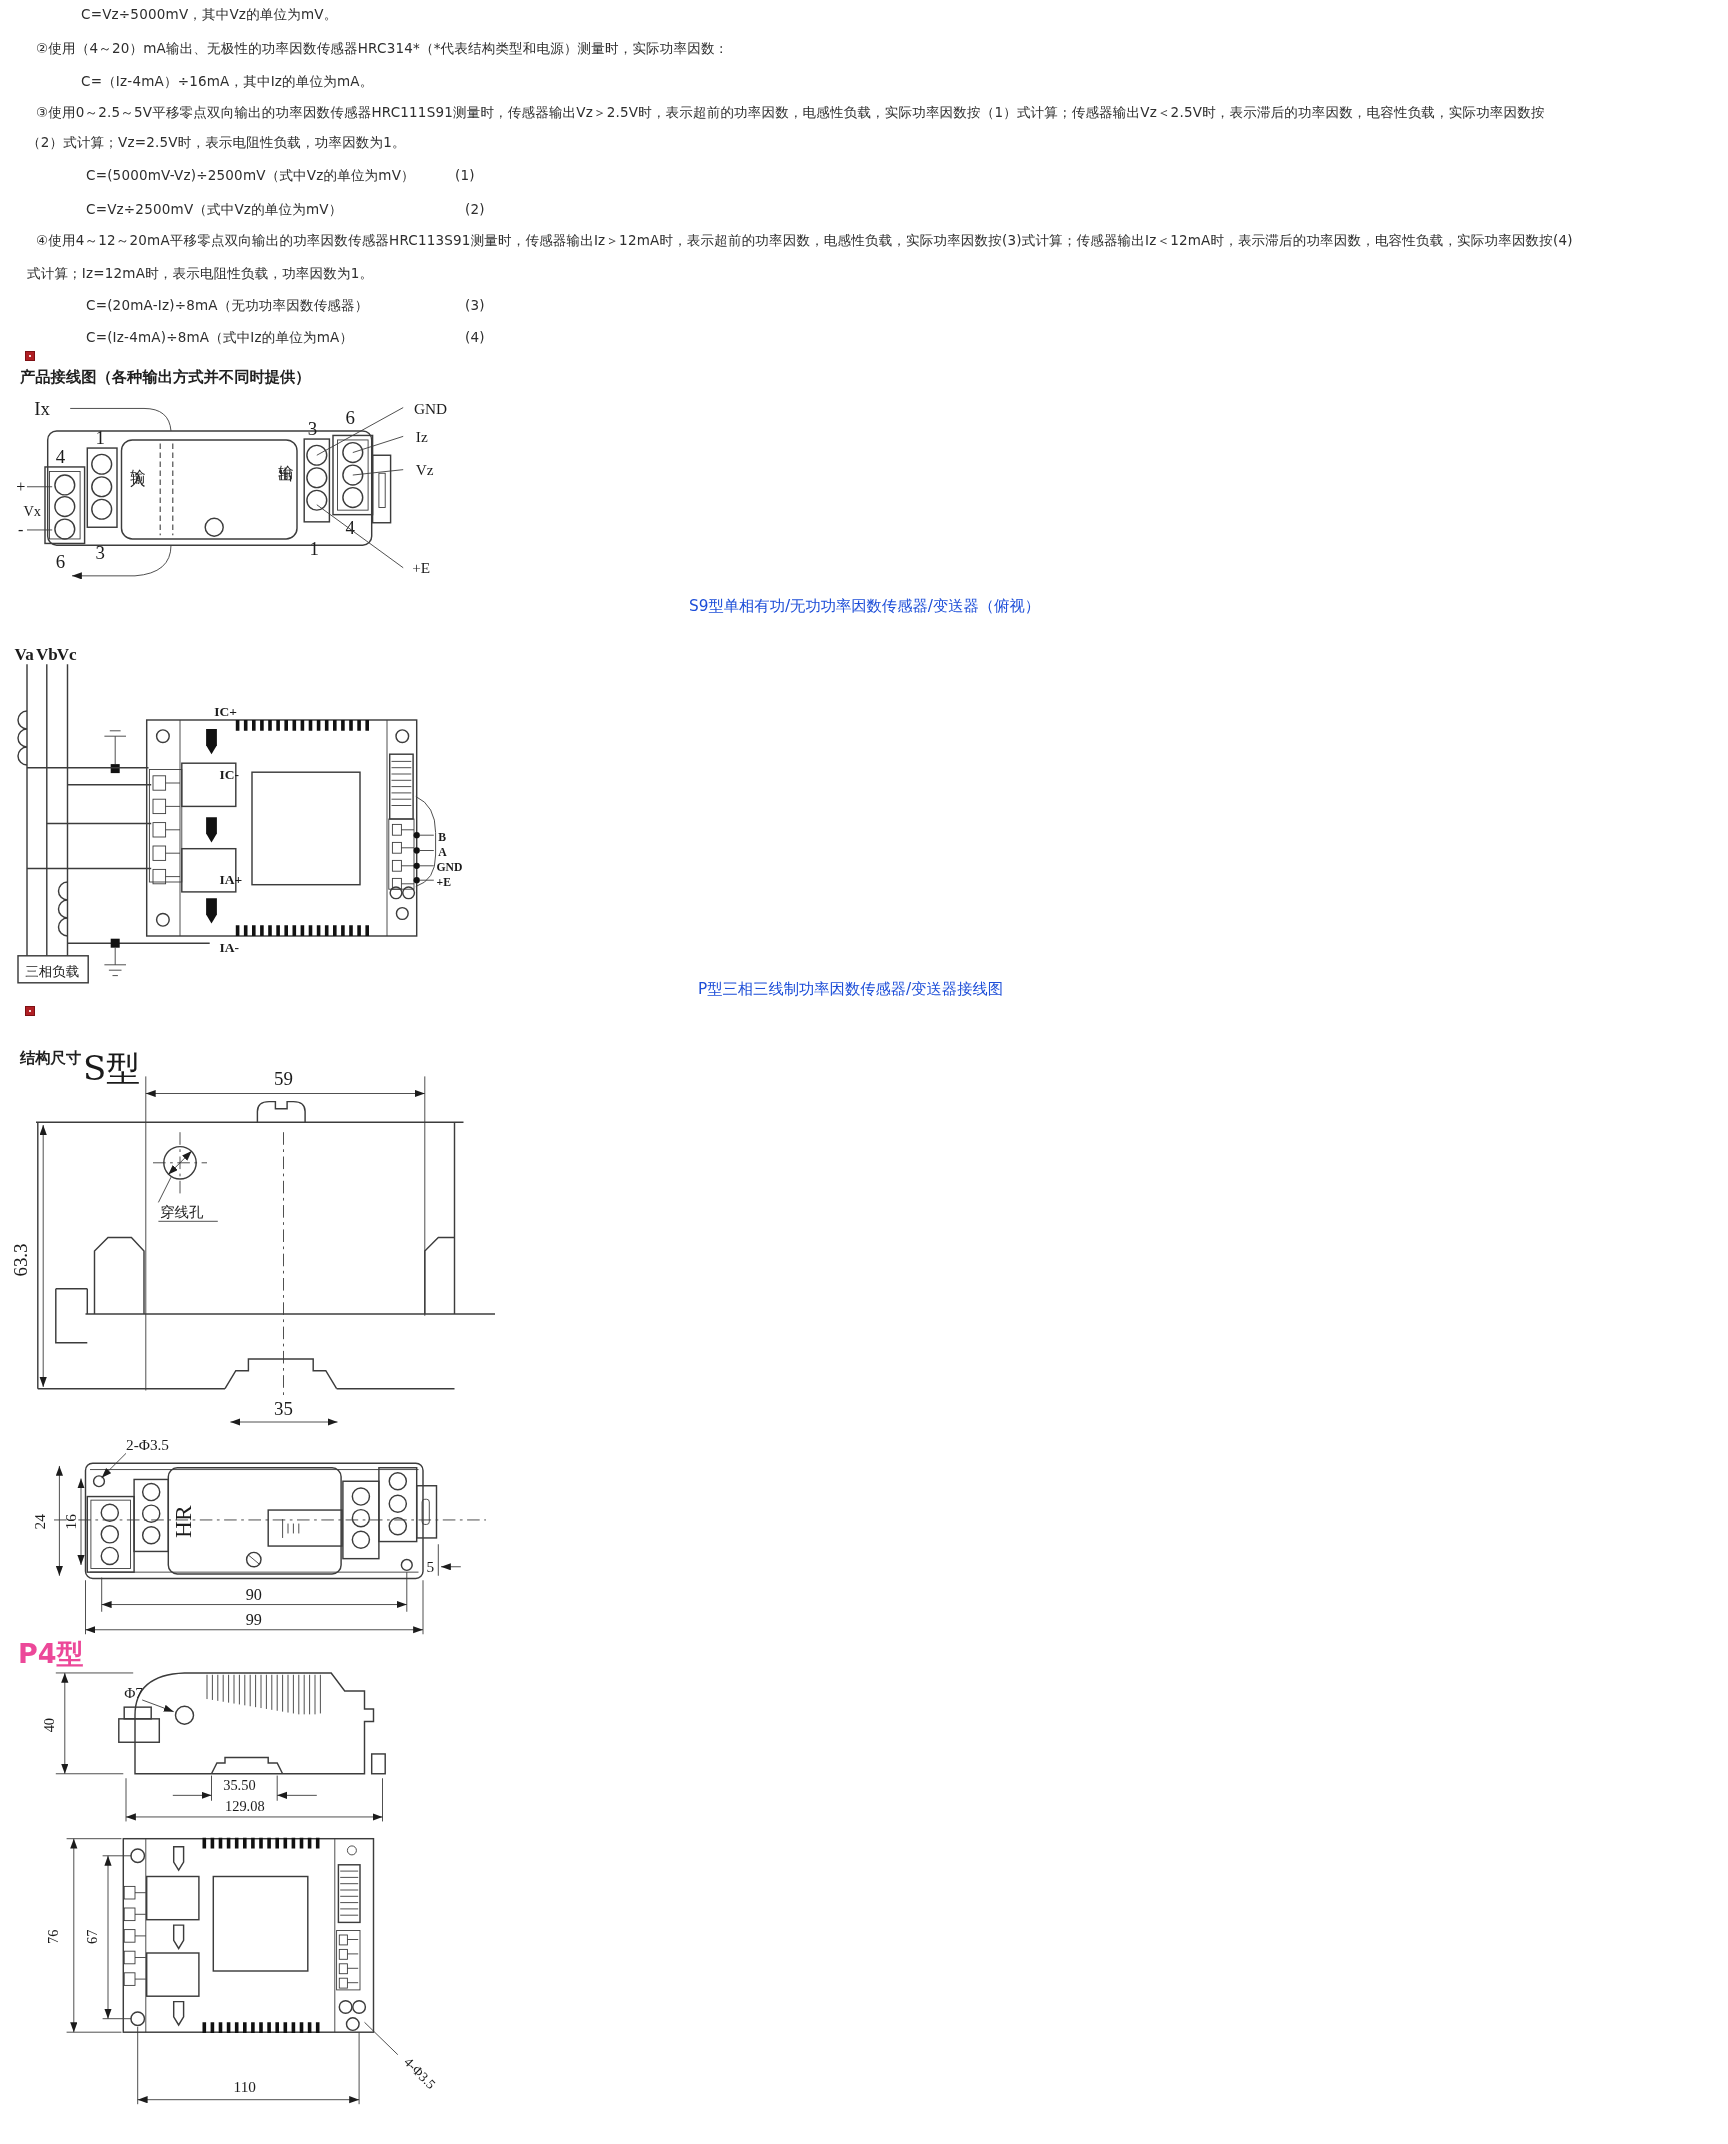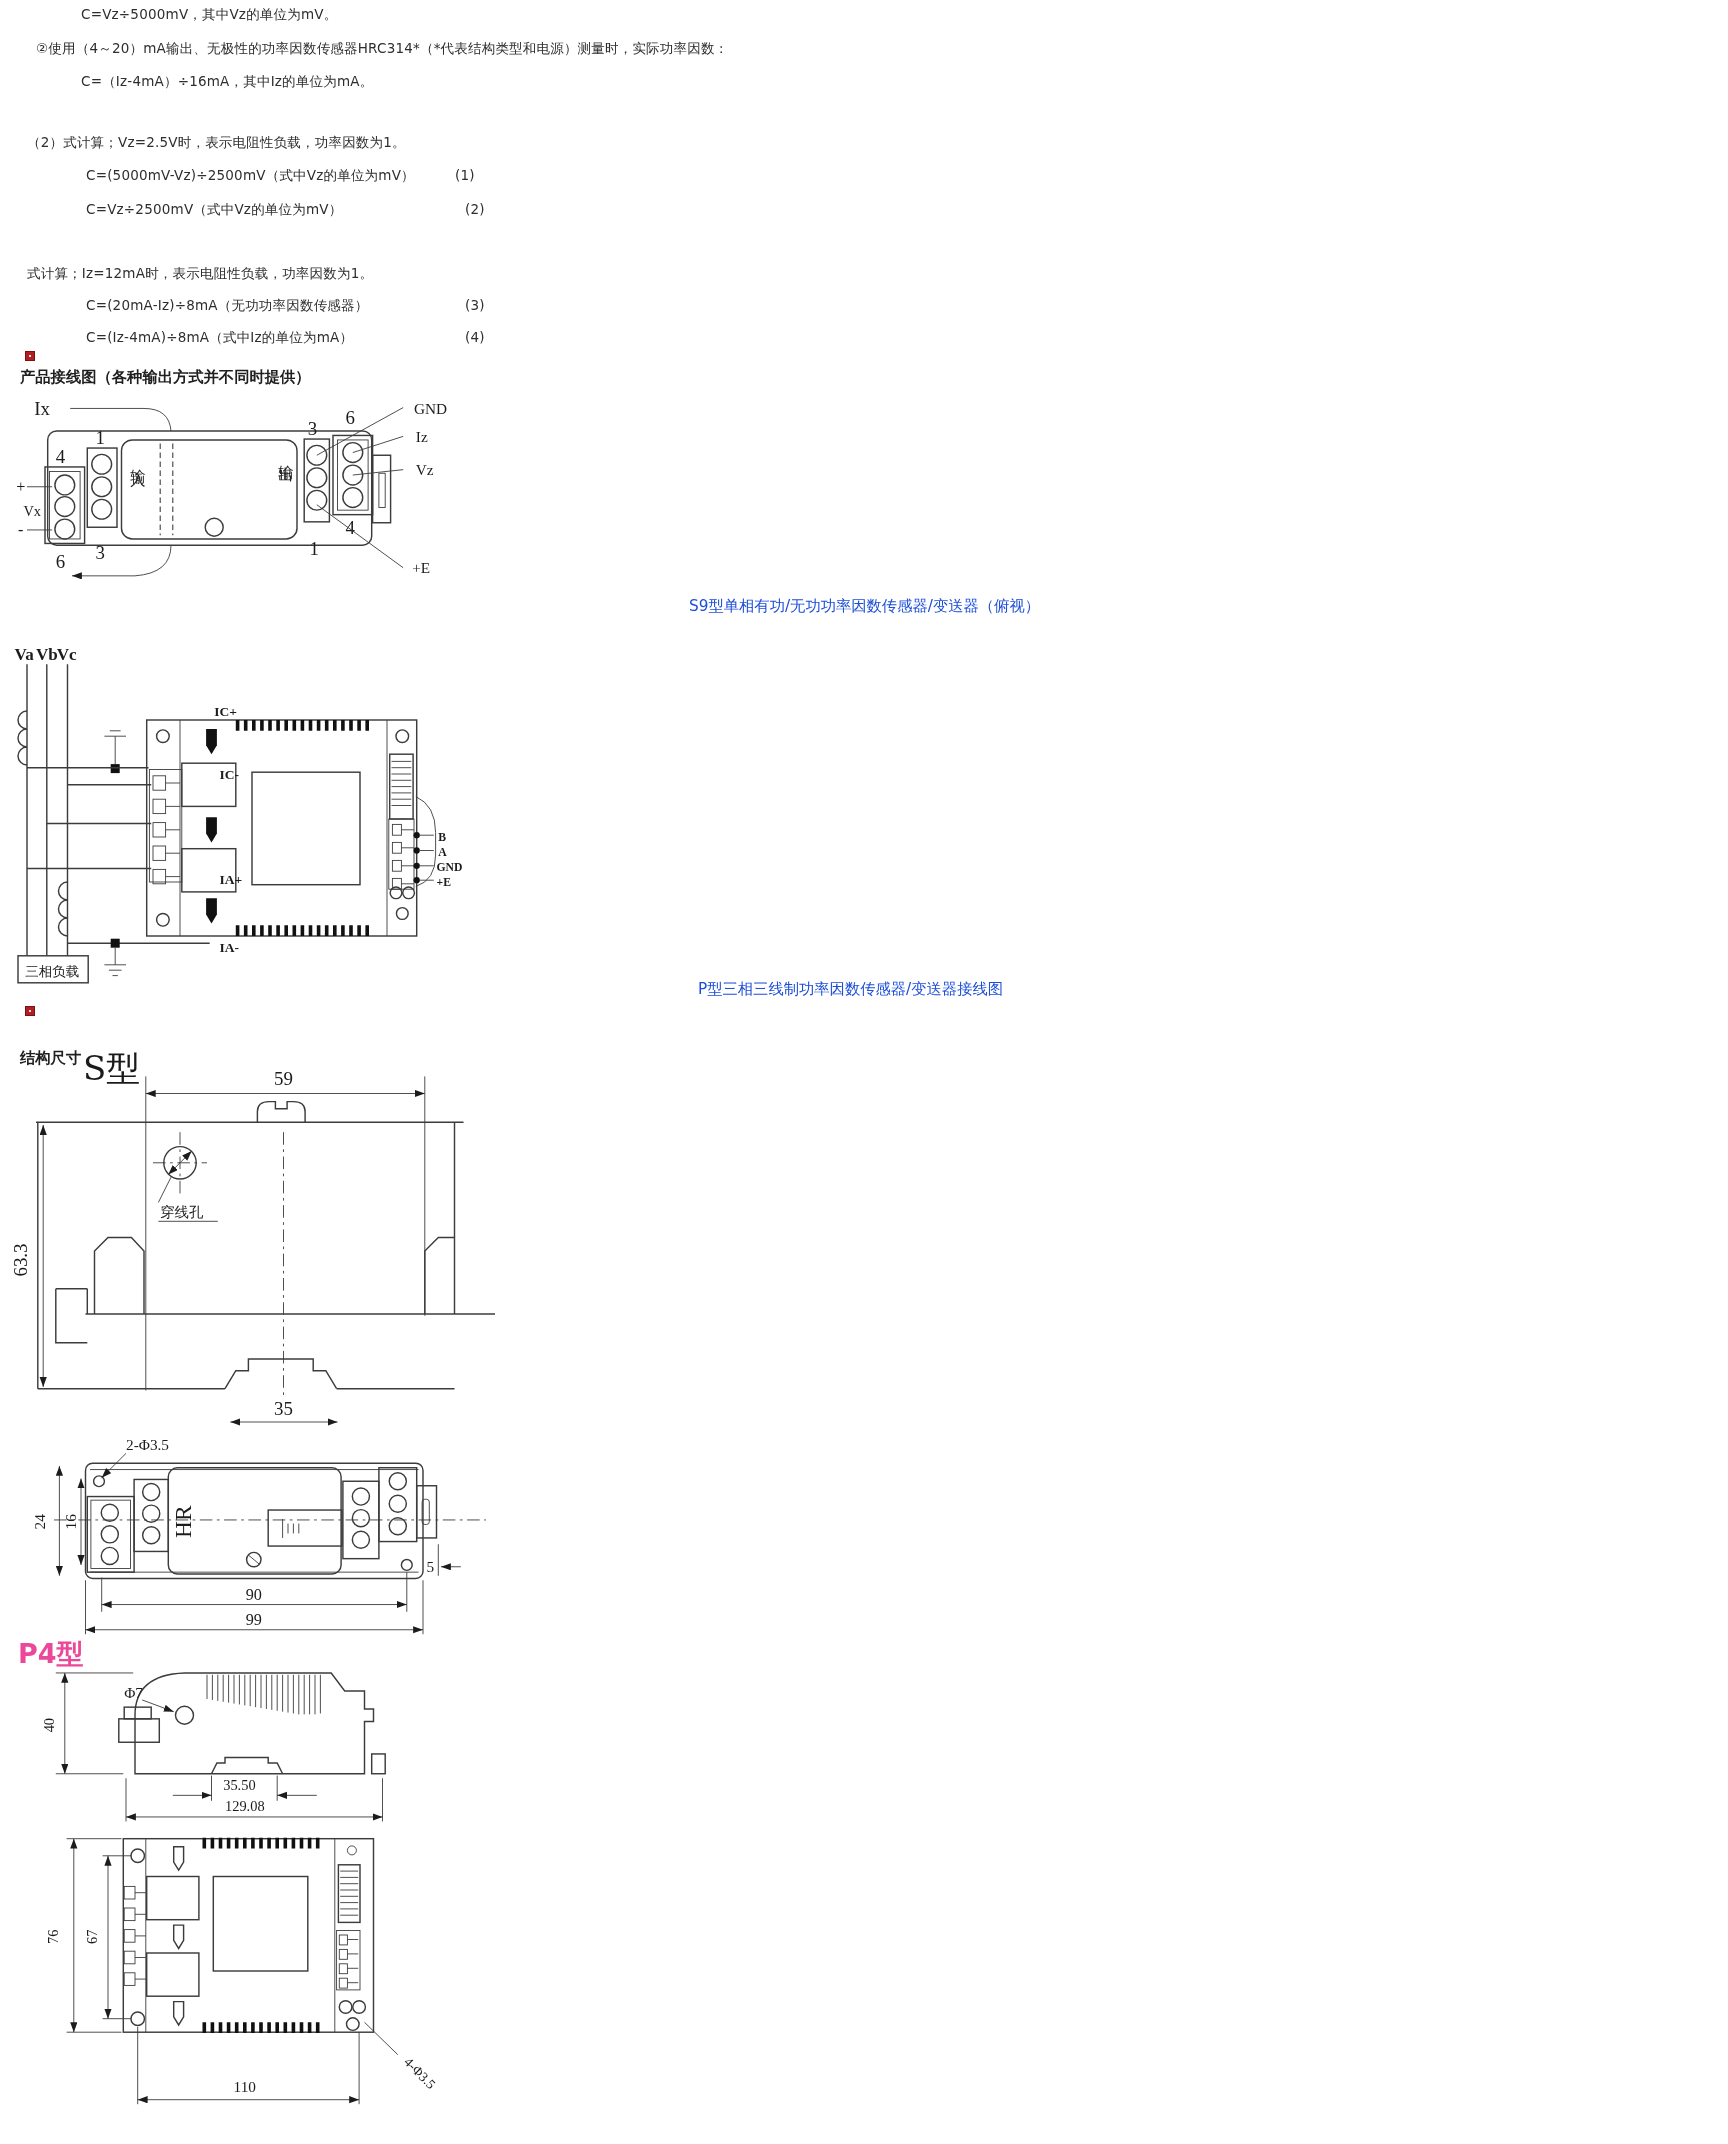--- a/index.html
+++ b/index.html
@@ -23,25 +23,27 @@
   .comb{stroke:#111;stroke-width:12;stroke-dasharray:4 5;fill:none;}
 </style>
 </head>
 <body>
 
 <div id="page">
 
   <div class="tl" style="left:81px;top:6.3px">C=Vz÷5000mV，其中Vz的单位为mV。</div>
   <div class="tl" style="left:36px;top:40px">②使用（4～20）mA输出、无极性的功率因数传感器HRC314*（*代表结构类型和电源）测量时，实际功率因数：</div>
   <div class="tl" style="left:81px;top:73px">C=（Iz-4mA）÷16mA，其中Iz的单位为mA。</div>
+  <div class="tl" style="left:36px;top:104px">③使用0～2.5～5V平移零点双向输出的功率因数传感器HRC111S91测量时，传感器输出Vz＞2.5V时，表示超前的功率因数，电感性负载，实际功率因数按（1）式计算；传感器输出Vz＜2.5V时，表示滞后的功率因数，电容性负载，实际功率因数按</div>
   <div class="tl" style="left:27px;top:134px">（2）式计算；Vz=2.5V时，表示电阻性负载，功率因数为1。</div>
   <div class="tl" style="left:86px;top:167px">C=(5000mV-Vz)÷2500mV（式中Vz的单位为mV）</div>
   <div class="tl" style="left:455px;top:167px">(1)</div>
   <div class="tl" style="left:86px;top:201px">C=Vz÷2500mV（式中Vz的单位为mV）</div>
   <div class="tl" style="left:465px;top:201px">(2)</div>
+  <div class="tl" style="left:36px;top:232px">④使用4～12～20mA平移零点双向输出的功率因数传感器HRC113S91测量时，传感器输出Iz＞12mA时，表示超前的功率因数，电感性负载，实际功率因数按(3)式计算；传感器输出Iz＜12mA时，表示滞后的功率因数，电容性负载，实际功率因数按(4)</div>
   <div class="tl" style="left:27px;top:265px">式计算；Iz=12mA时，表示电阻性负载，功率因数为1。</div>
   <div class="tl" style="left:86px;top:297px">C=(20mA-Iz)÷8mA（无功功率因数传感器）</div>
   <div class="tl" style="left:465px;top:297px">(3)</div>
   <div class="tl" style="left:86px;top:329px">C=(Iz-4mA)÷8mA（式中Iz的单位为mA）</div>
   <div class="tl" style="left:465px;top:329px">(4)</div>
 
   <div class="bullet" style="left:25px;top:351px"></div>
   <div class="sec" style="left:20px;top:367px">产品接线图（各种输出方式并不同时提供）</div>
 
   <svg style="left:0;top:383px" width="630" height="212" viewBox="0 425 700 235">

